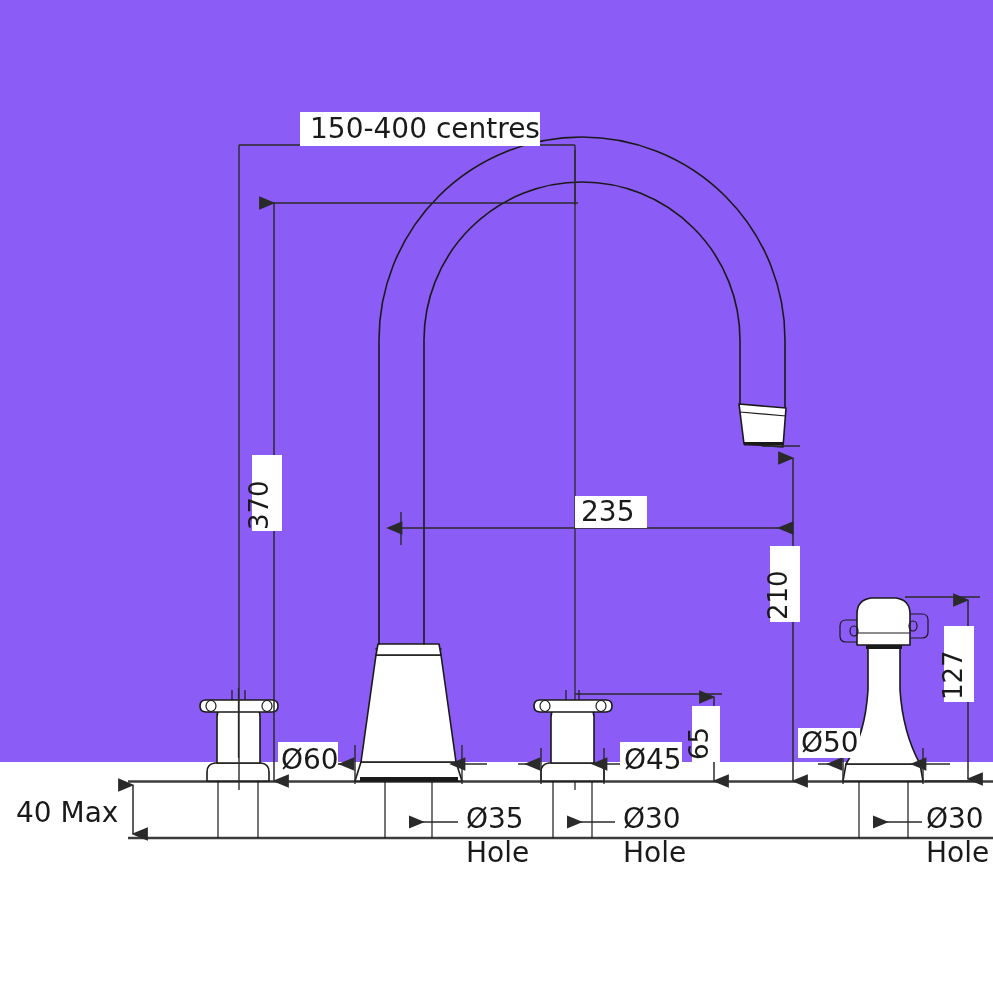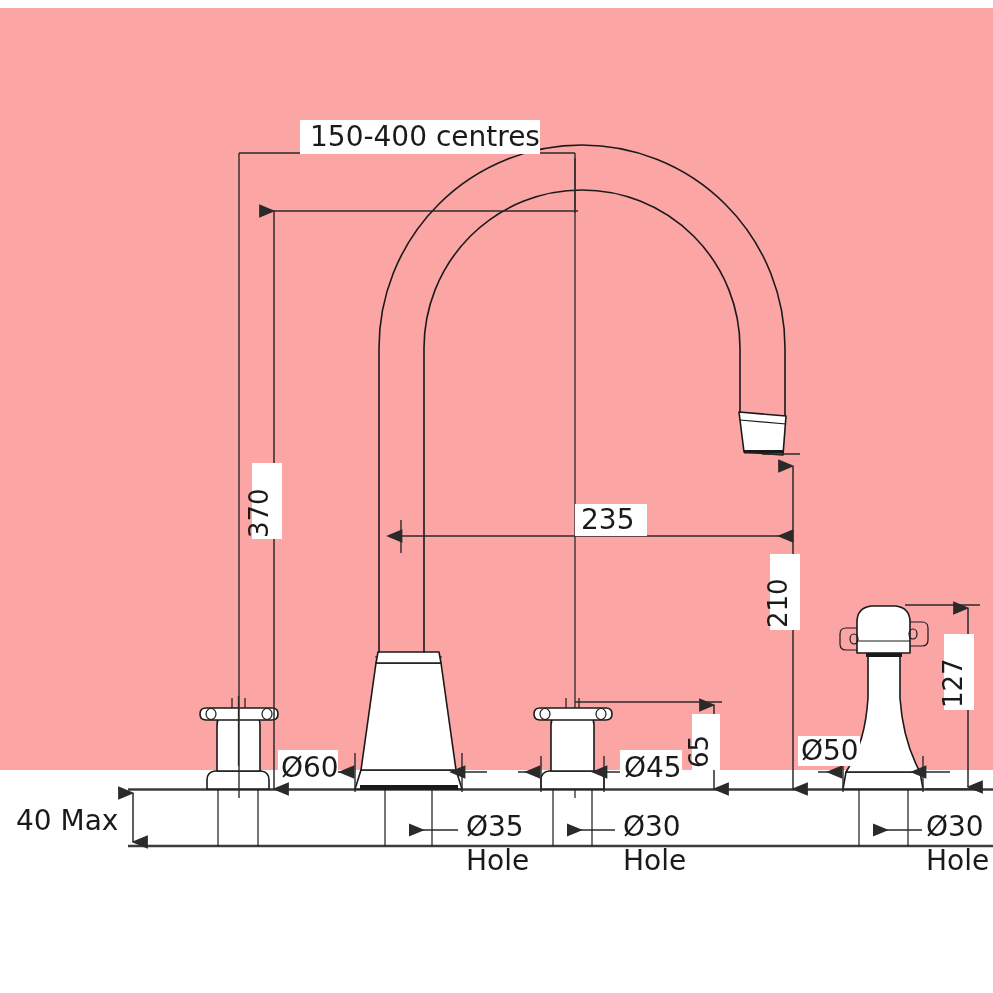--- a/index.html
+++ b/index.html
@@ -11,22 +11,21 @@
   body {
     width: 993px;
     height: 993px;
     font-family: "DejaVu Sans", "Liberation Sans", sans-serif;
     overflow: hidden;
   }
   #drawing-root {
     position: relative;
     width: 993px;
     height: 762px;
-    background: #fca5a5;
-    margin-top: 8px;
+    background: #8b5cf6;
   }
   svg#tap-drawing {
     display: block;
     width: 993px;
     height: 993px;
   }
   .dim-text {
     font-family: "DejaVu Sans", "Liberation Sans", sans-serif;
     font-size: 26px;
     fill: #1a1a1a;

